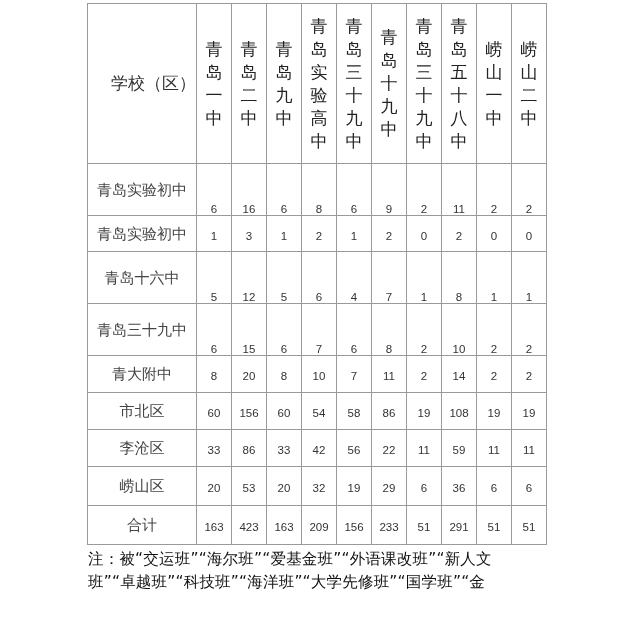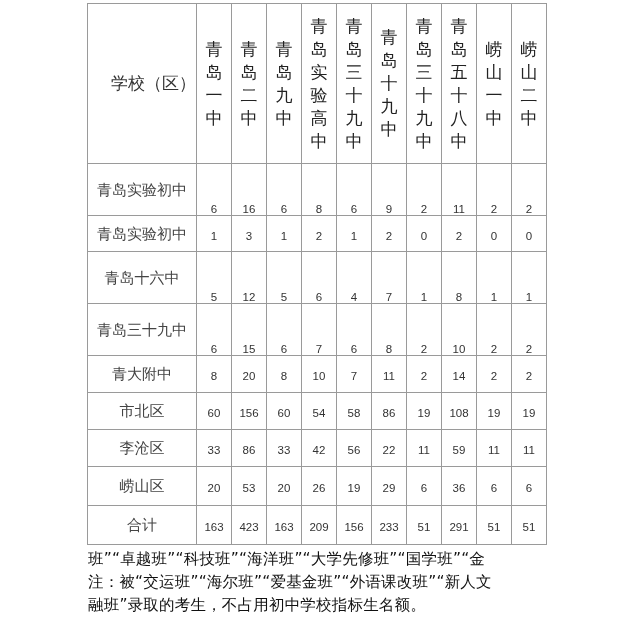--- a/index.html
+++ b/index.html
@@ -135,21 +135,21 @@
       <td class="num mid">11</td>
       <td class="num mid">59</td>
       <td class="num mid">11</td>
       <td class="num mid">11</td>
     </tr>
     <tr class="rt">
       <td class="rowhead">崂山区</td>
       <td class="num mid">20</td>
       <td class="num mid">53</td>
       <td class="num mid">20</td>
-      <td class="num mid">26</td>
+      <td class="num mid">32</td>
       <td class="num mid">19</td>
       <td class="num mid">29</td>
       <td class="num mid">6</td>
       <td class="num mid">36</td>
       <td class="num mid">6</td>
       <td class="num mid">6</td>
     </tr>
     <tr class="rt">
       <td class="rowhead">合计</td>
       <td class="num mid">163</td>
@@ -160,16 +160,15 @@
       <td class="num mid">233</td>
       <td class="num mid">51</td>
       <td class="num mid">291</td>
       <td class="num mid">51</td>
       <td class="num mid">51</td>
     </tr>
   </tbody>
 </table>
 
 <div class="note">
+  <div>注：被“交运班”“海尔班”“爱基金班”“外语课改班”“新人文</div>
   <div>班”“卓越班”“科技班”“海洋班”“大学先修班”“国学班”“金</div>
-  <div>注：被“交运班”“海尔班”“爱基金班”“外语课改班”“新人文</div>
-  <div>融班”录取的考生，不占用初中学校指标生名额。</div>
 </div>
 
 </body></html>

